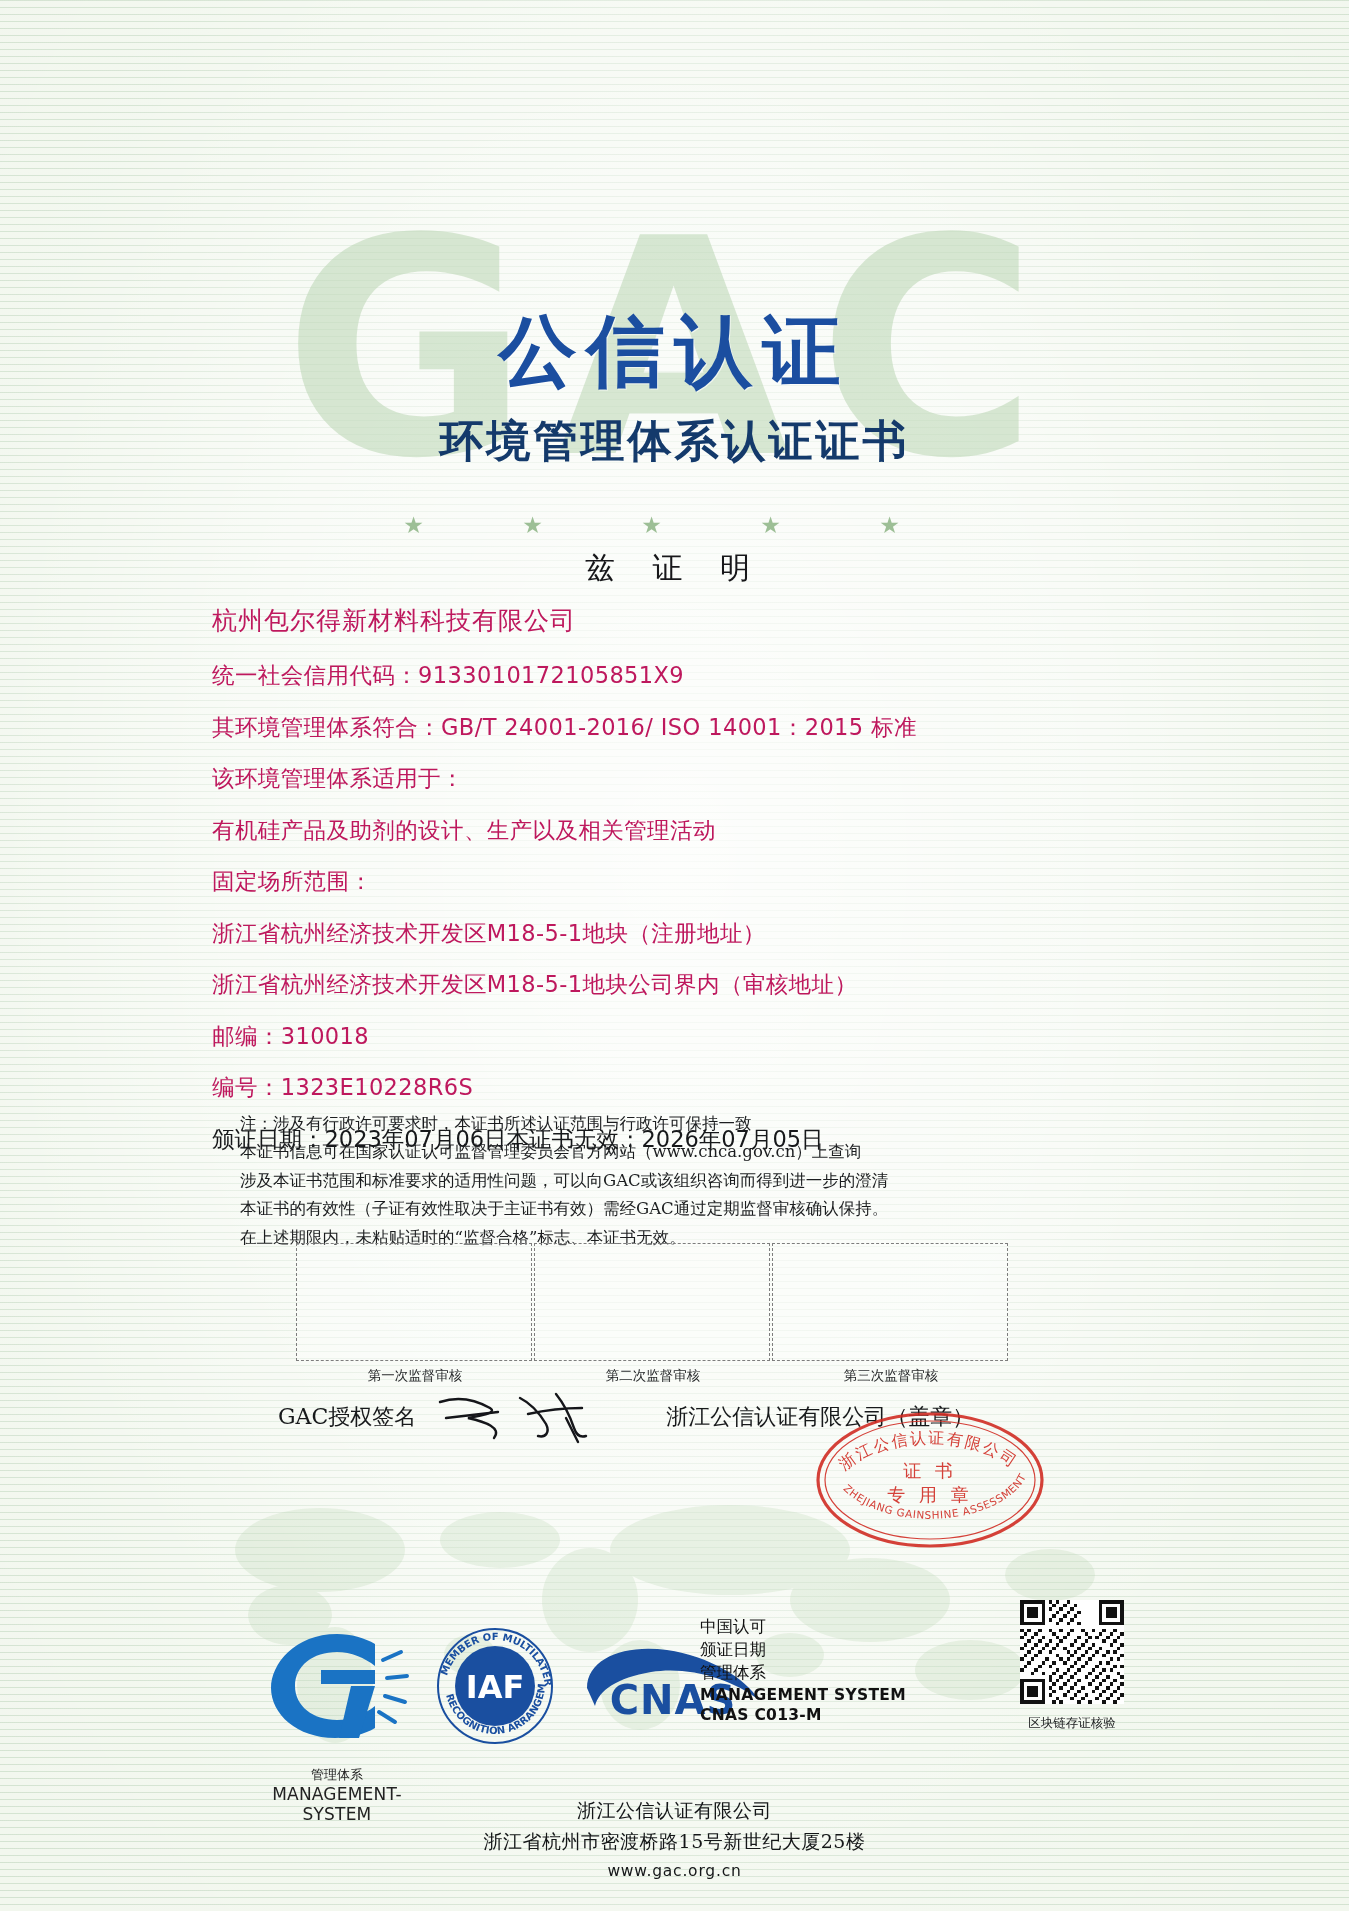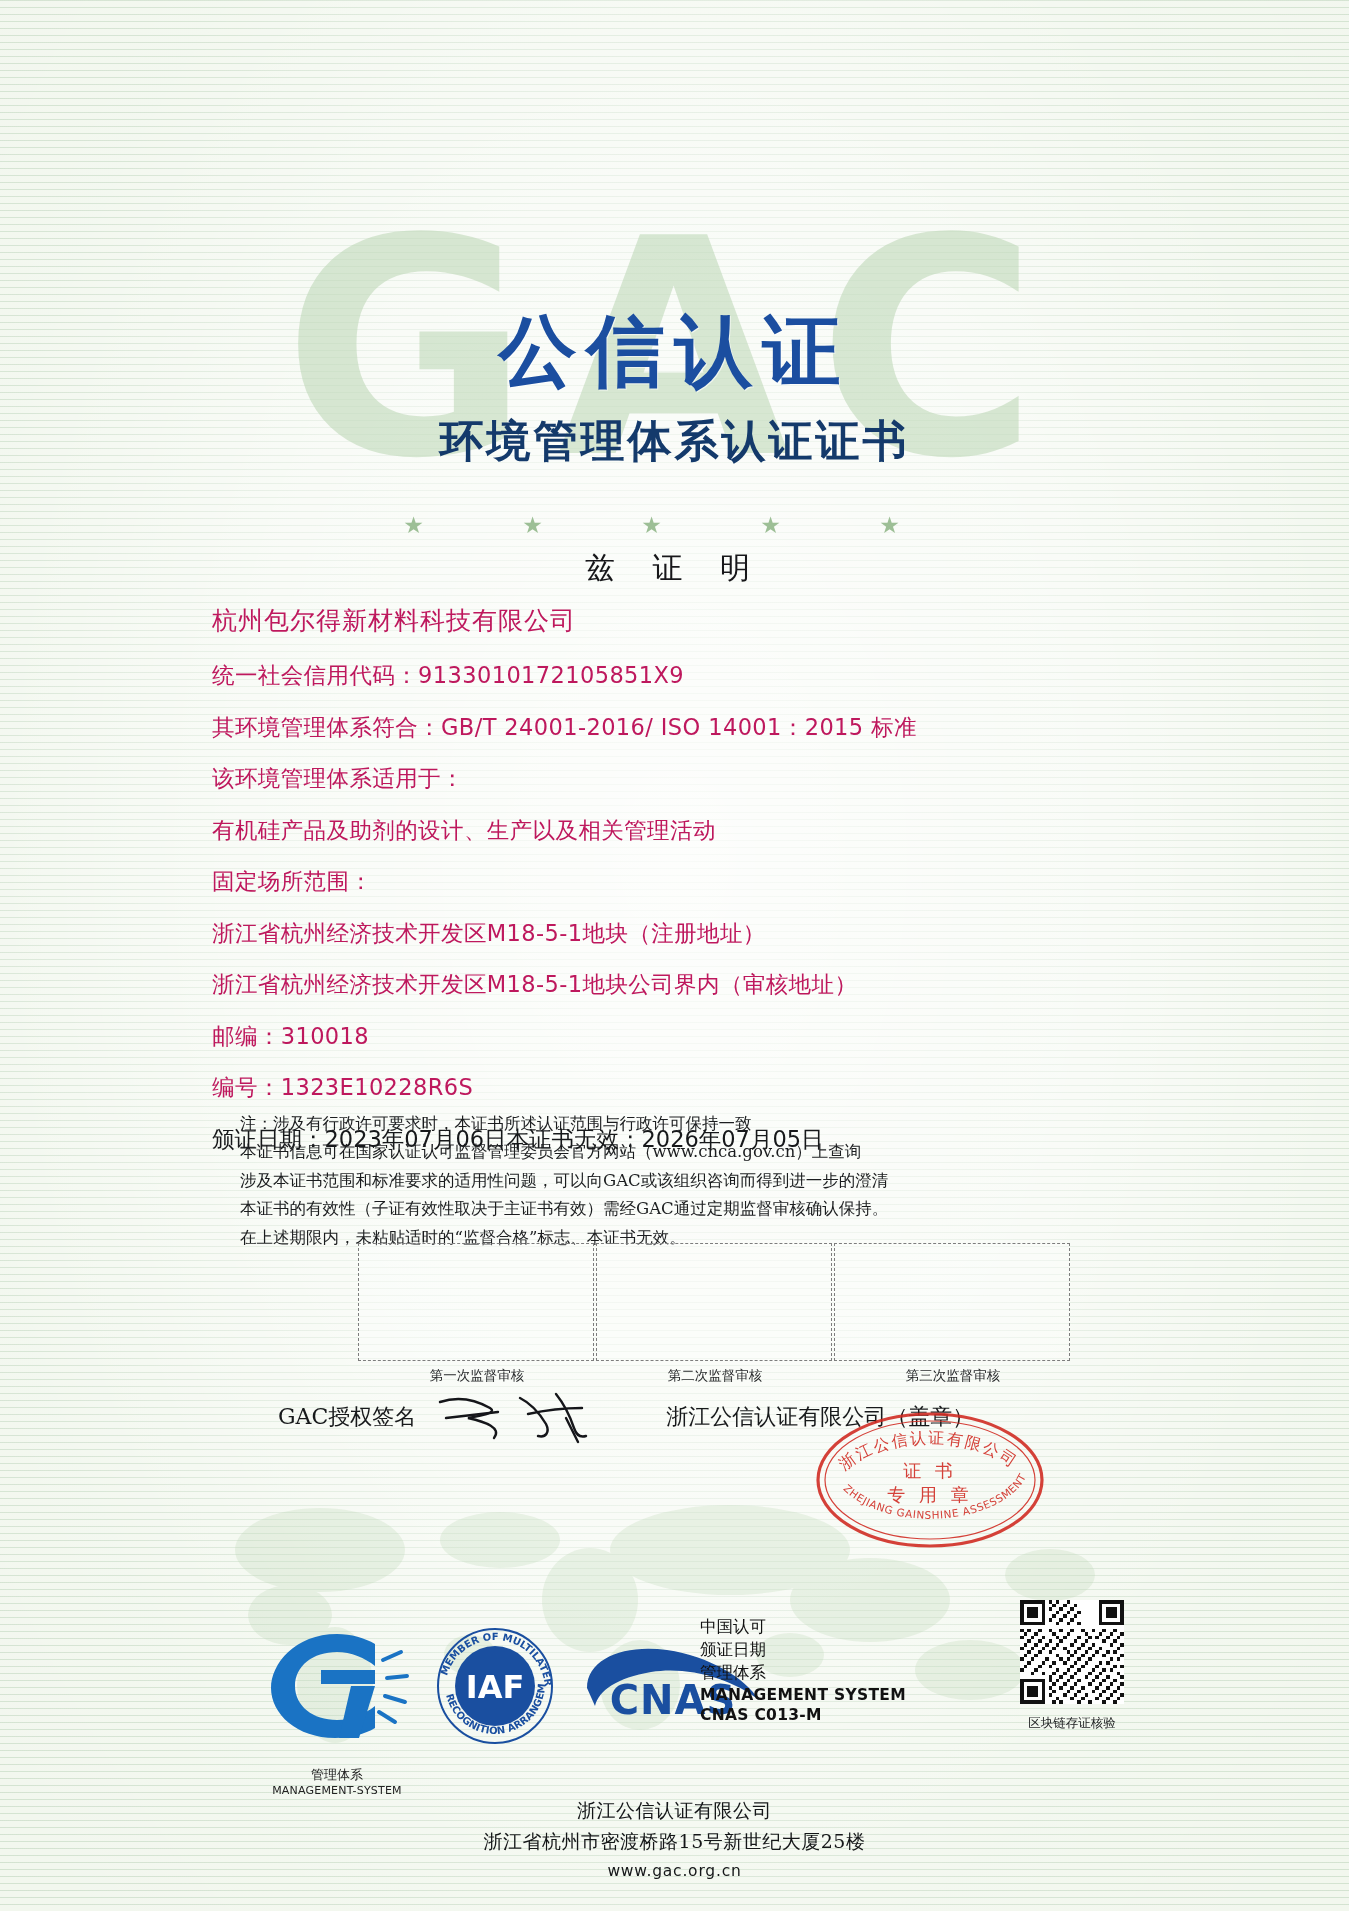--- a/index.html
+++ b/index.html
@@ -160,21 +160,21 @@
     color: #1b1d1f;
   }
 
   
   .surveil-row {
     position: absolute;
     left: 296px;
     top: 1243px;
     width: 776px;
     display: flex;
-    justify-content: flex-end;
+    justify-content: flex-start;
   }
   .surveil-cell {
     width: 238px;
     text-align: center;
   }
   .surveil-box {
     width: 236px;
     height: 118px;
     border: 1px dashed #7d7d7d;
     box-sizing: border-box;
@@ -253,21 +253,21 @@
   .ms-caption {
     position: absolute;
     left: 272px;
     top: 1766px;
     width: 130px;
     text-align: center;
     font-family: "DejaVu Sans", sans-serif;
     color: #222;
   }
   .ms-caption .c1 { font-size: 13px; }
-  .ms-caption .c2 { font-size: 11px; letter-spacing: 0.2px; }
+  .ms-caption .c2 { font-size: 17px; letter-spacing: 0.2px; }
 
   
   #qr-wrap {
     position: absolute;
     left: 1010px;
     top: 1600px;
     width: 124px;
     text-align: center;
   }
   #qr {

